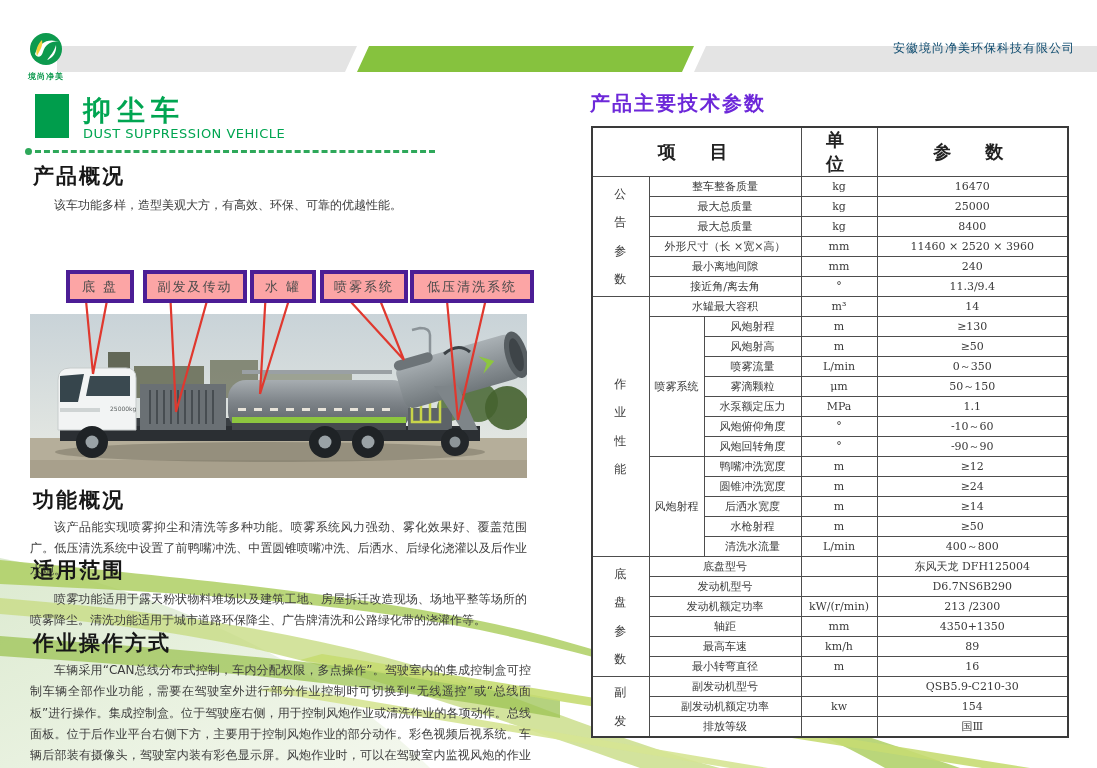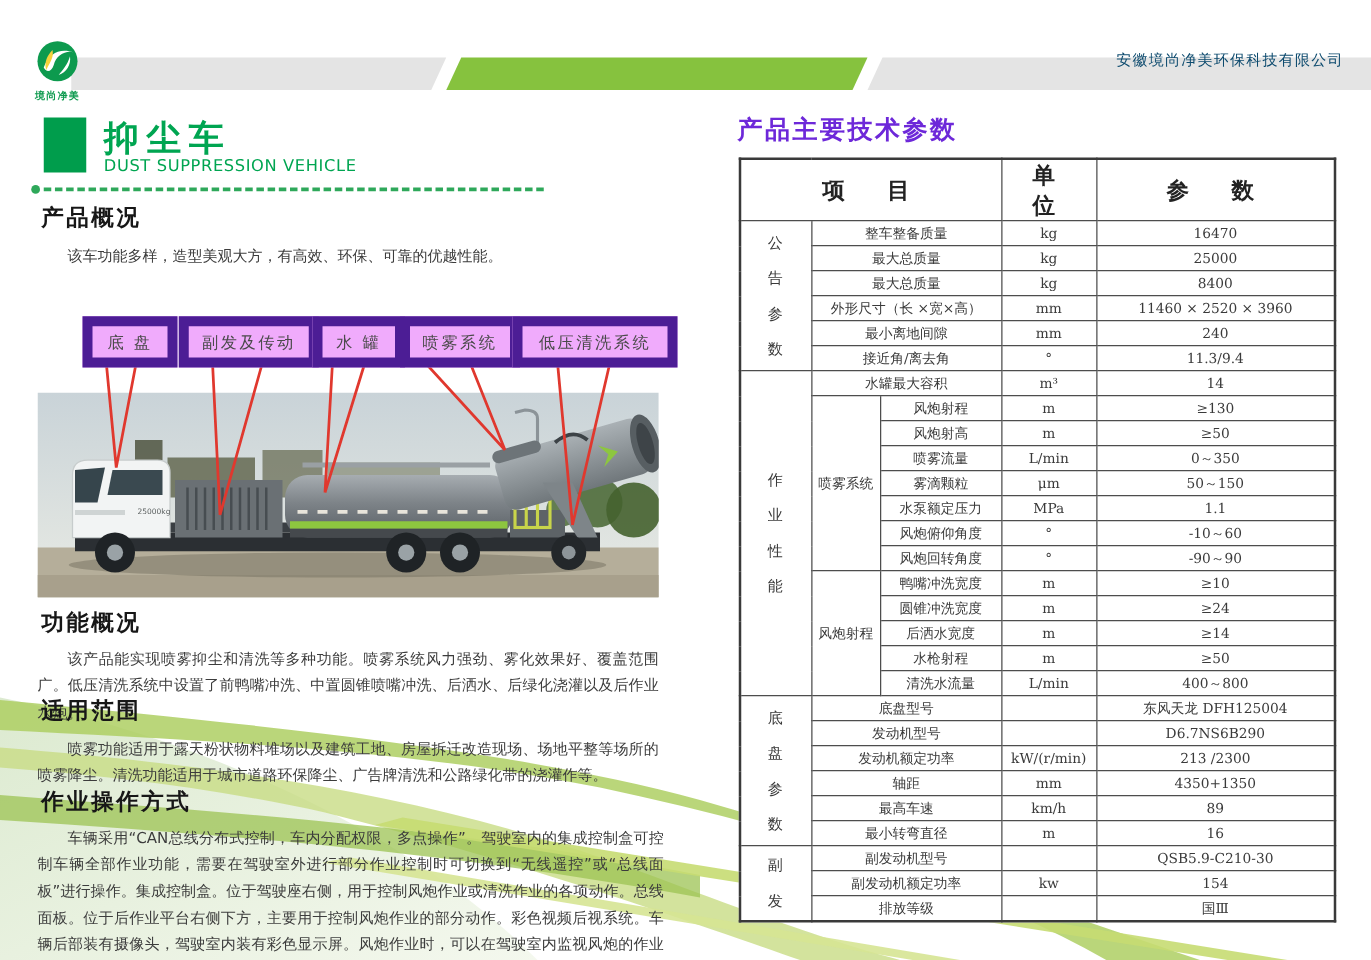--- a/index.html
+++ b/index.html
@@ -16,33 +16,33 @@
   #logo .brand{font-size:8px;color:#0d9a4e;font-weight:bold;letter-spacing:1px;margin-top:1px;}
   #company{right:22px;top:40px;z-index:3;font-size:12px;color:#0c4a6e;letter-spacing:1px;}
   
   #title-block{left:35px;top:94px;z-index:3;}
   #title-square{position:absolute;left:0;top:0;width:34px;height:44px;background:#009d4c;}
   #page-title{position:absolute;left:48px;top:-2px;font-size:28px;font-weight:bold;color:#00a551;letter-spacing:6px;white-space:nowrap;}
   #page-subtitle{position:absolute;left:48px;top:32px;font-size:13px;color:#00a551;letter-spacing:.5px;white-space:nowrap;}
   #dash-line{left:25px;top:147px;width:410px;height:8px;z-index:3;}
   #dash-line .dot{position:absolute;left:0;top:1px;width:7px;height:7px;border-radius:50%;background:#2ea85a;}
   #dash-line .dashes{position:absolute;left:10px;top:3px;width:400px;border-top:3px dashed #2ea85a;}
-  .sec-heading{z-index:3;font-size:18px;font-weight:bold;color:#171717;letter-spacing:2px;white-space:nowrap;}
+  .sec-heading{z-index:3;font-size:21px;font-weight:bold;color:#171717;letter-spacing:2px;white-space:nowrap;}
   .body-p{z-index:3;font-size:12px;line-height:1.78;color:#3c3c3c;text-align:justify;}
   .body-p .ind{text-indent:2em;display:block;}
   #overview-heading{left:33px;top:162px;}
   #overview-text{left:30px;top:195px;width:494px;}
   #function-heading{left:33px;top:486px;}
   #function-text{left:30px;top:517px;width:497px;}
   #scope-heading{left:33px;top:556px;}
   #scope-text{left:30px;top:589px;width:497px;}
   #operation-heading{left:33px;top:629px;}
   #operation-text{left:30px;top:660px;width:501px;}
   
-  .callout{z-index:3;top:253px;height:25px;border:8px solid #4c1d95;background:#f0abfc;
+  .callout{z-index:3;top:270px;height:25px;border:4px solid #4c1d95;background:#fca5a5;
     display:flex;align-items:center;justify-content:center;
     font-size:13px;color:#4a4a4a;letter-spacing:2px;white-space:nowrap;}
   #callout-0{left:66px;width:60px;}
   #callout-1{left:143px;width:96px;}
   #callout-2{left:250px;width:58px;}
   #callout-3{left:320px;width:80px;}
   #callout-4{left:410px;width:116px;}
   #truck-illustration{left:30px;top:290px;width:497px;height:190px;z-index:2;}
   
   #specs-heading{left:590px;top:90px;z-index:3;font-size:20px;font-weight:bold;color:#6d28d9;letter-spacing:2px;}
@@ -341,21 +341,21 @@
         </tr>
         <tr>
           <td class="item-cell">风炮回转角度</td>
           <td class="unit-cell">°</td>
           <td class="value-cell">-90～90</td>
         </tr>
         <tr>
           <td class="sub-cell" rowspan="5">风炮射程</td>
           <td class="item-cell">鸭嘴冲洗宽度</td>
           <td class="unit-cell">m</td>
-          <td class="value-cell">≥10</td>
+          <td class="value-cell">≥12</td>
         </tr>
         <tr>
           <td class="item-cell">圆锥冲洗宽度</td>
           <td class="unit-cell">m</td>
           <td class="value-cell">≥24</td>
         </tr>
         <tr>
           <td class="item-cell">后洒水宽度</td>
           <td class="unit-cell">m</td>
           <td class="value-cell">≥14</td>

